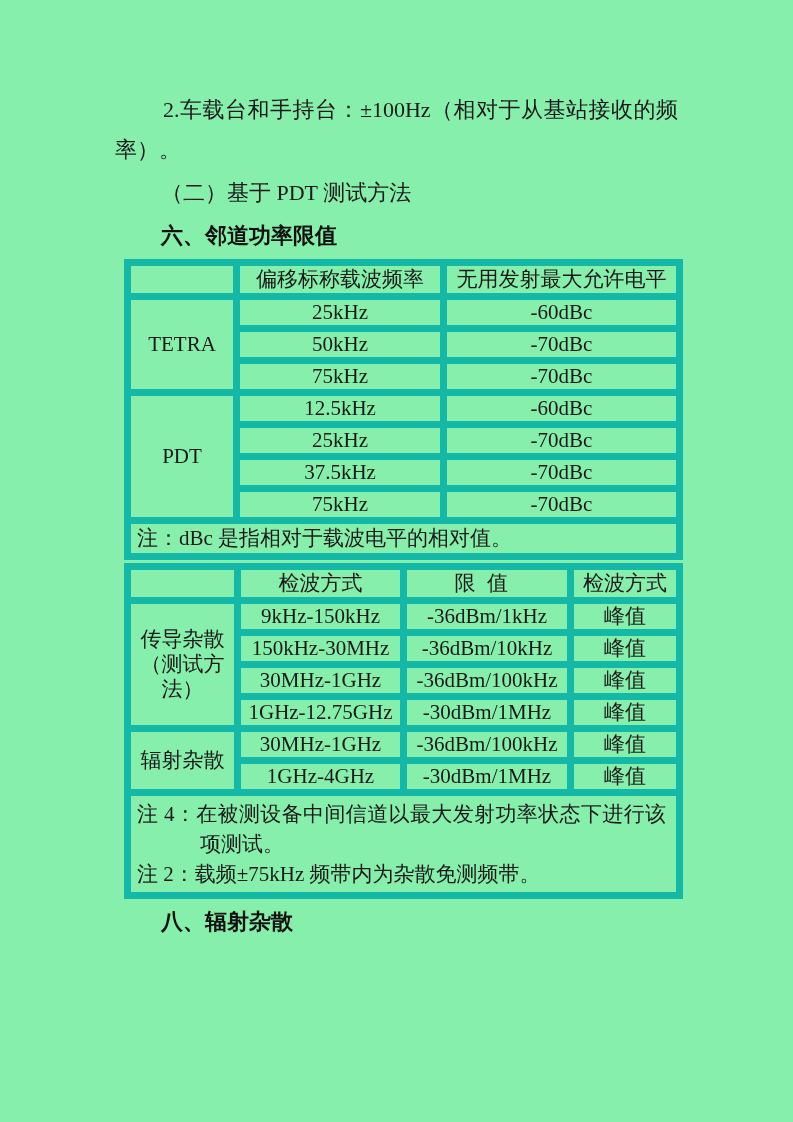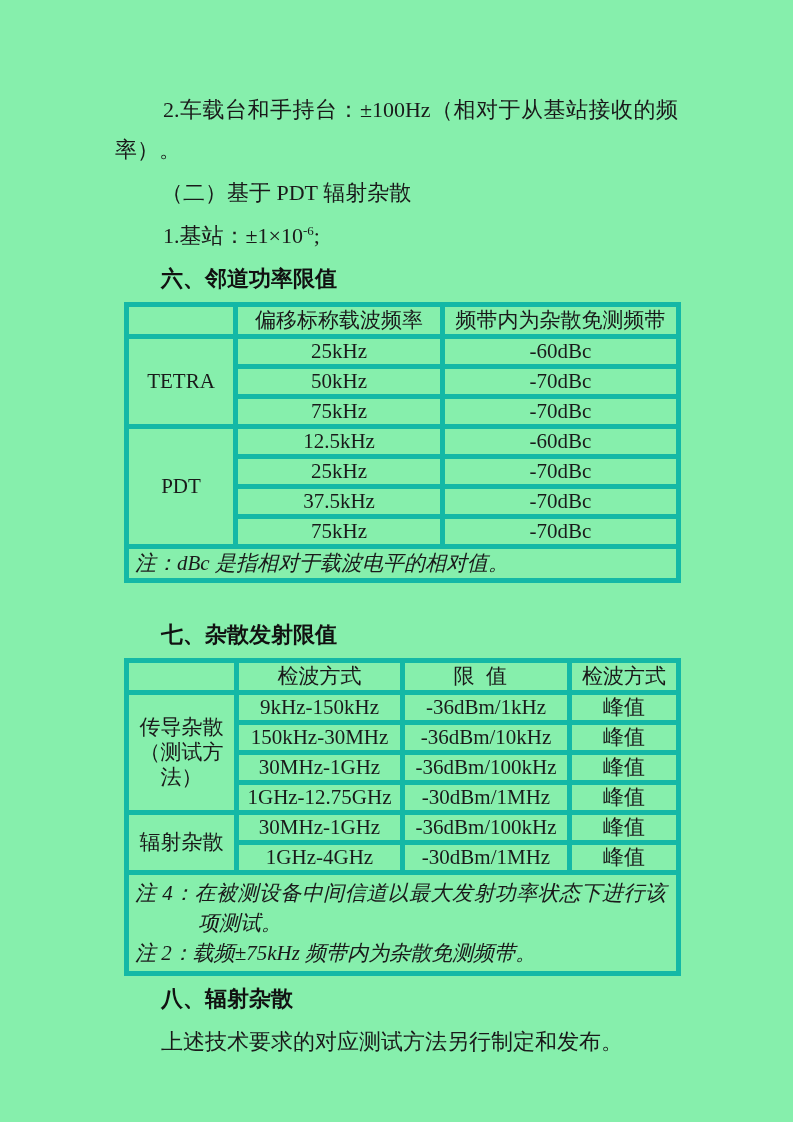--- a/index.html
+++ b/index.html
@@ -38,71 +38,69 @@
   table.spec-table {
     border-collapse: collapse;
     table-layout: fixed;
     margin-left: 9px;
     width: 552px;
     border: 2px solid #000;
     font-size: 21px;
     margin-bottom: 3px;
   }
   table.spec-table td {
-    border: 5px solid #14b8a6;
+    border: 7px solid #14b8a6;
     text-align: center;
     vertical-align: middle;
     padding: 0 2px;
     height: 25px;
     line-height: 25px;
     overflow: hidden;
   }
   table.spec-table tr.hdr td { height: 27px; line-height: 27px; }
   td.spread { letter-spacing: 0.55em; }
   td.grp { line-height: 24px; }
   table.spec-table tr.note-row td {
     text-align: left;
     height: 27px;
     line-height: 27px;
     padding: 1px 6px;
-    font-style: italic;
   }
   table.spec-table tr.note-row.multi td {
     height: auto;
     line-height: 30px;
     padding: 3px 10px 3px 6px;
   }
   .note-line { text-align: justify; }
   .note-line.hang { padding-left: 63px; text-indent: -63px; }
 </style>
 </head>
 <body>
 
 <div class="page">
 
   <p class="body-text">2.车载台和手持台：±100Hz（相对于从基站接收的频率）。</p>
 
-  <p class="body-text sub-heading">（二）基于 PDT 辐射杂散</p>
+  <p class="body-text sub-heading">（二）基于 PDT 测试方法</p>
 
-  <p class="body-text"><span>1.基站：±1×10</span><sup class="exp">-6</sup><span>;</span></p>
 
 
   <h2 class="section-heading">六、邻道功率限值</h2>
 
   <table class="spec-table t1">
     <colgroup>
         <col style="width:109px">
         <col style="width:207px">
         <col style="width:236px">
       </colgroup>
     <tbody>
       <tr class="hdr">
         <td></td>
         <td>偏移标称载波频率</td>
-        <td>频带内为杂散免测频带</td>
+        <td>无用发射最大允许电平</td>
       </tr>
       <tr>
         <td rowspan="3" class="grp">TETRA</td>
         <td>25kHz</td>
         <td>-60dBc</td>
       </tr>
       <tr>
         <td>50kHz</td>
         <td>-70dBc</td>
       </tr>
@@ -126,21 +124,20 @@
       <tr>
         <td>75kHz</td>
         <td>-70dBc</td>
       </tr>
       <tr class="note-row">
         <td colspan="3">注：dBc 是指相对于载波电平的相对值。</td>
       </tr>
     </tbody>
   </table>
 
-  <h2 class="section-heading mt">七、杂散发射限值</h2>
 
   <table class="spec-table t2">
     <colgroup>
         <col style="width:110px">
         <col style="width:166px">
         <col style="width:167px">
         <col style="width:109px">
       </colgroup>
     <tbody>
       <tr class="hdr">
@@ -185,15 +182,14 @@
         <td colspan="4">
           <div class="note-line hang">注 4：在被测设备中间信道以最大发射功率状态下进行该项测试。</div>
           <div class="note-line">注 2：载频±75kHz 频带内为杂散免测频带。</div>
         </td>
       </tr>
     </tbody>
   </table>
 
   <h2 class="section-heading">八、辐射杂散</h2>
 
-  <p class="body-text sub-heading">上述技术要求的对应测试方法另行制定和发布。</p>
 
 </div>
 
 </body></html>

